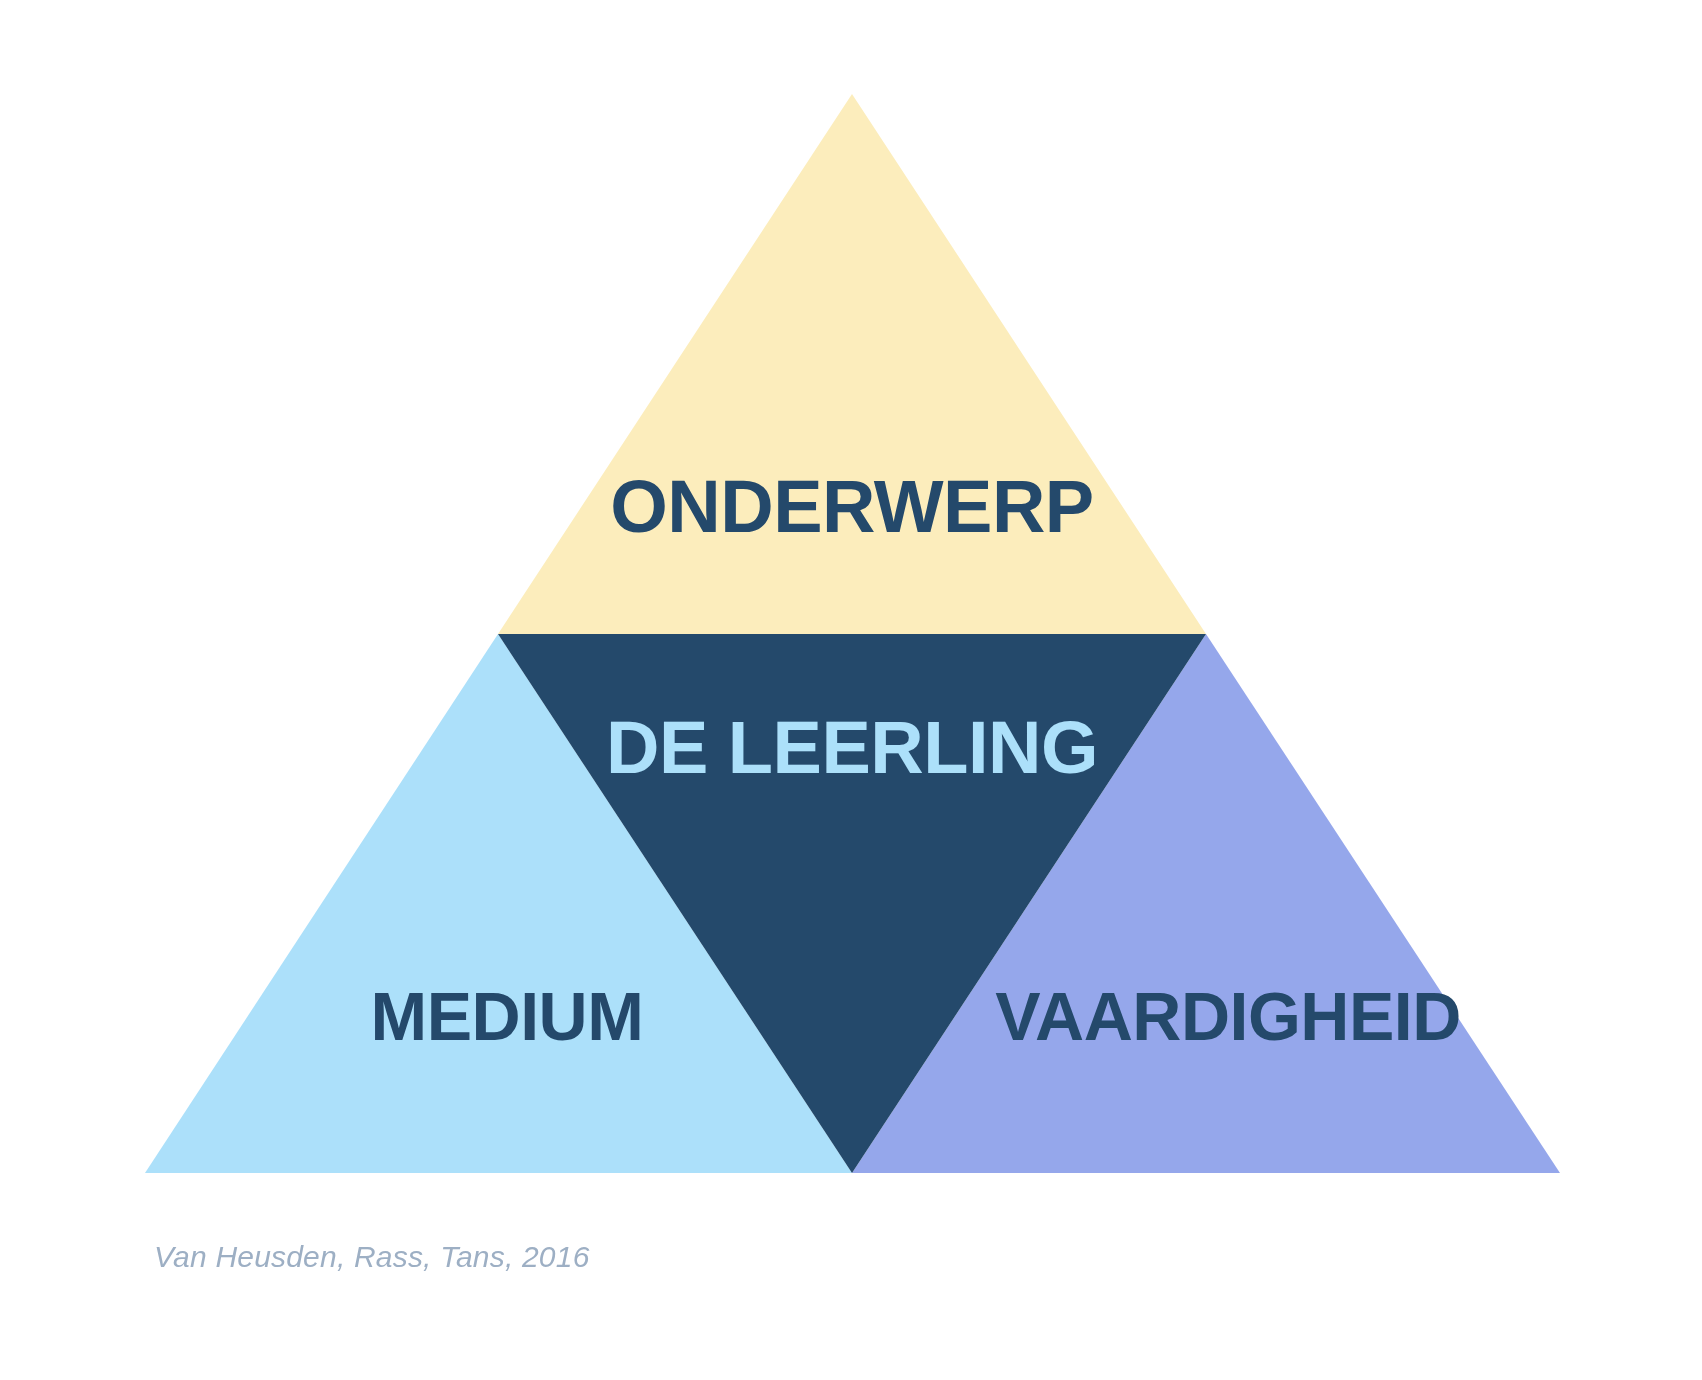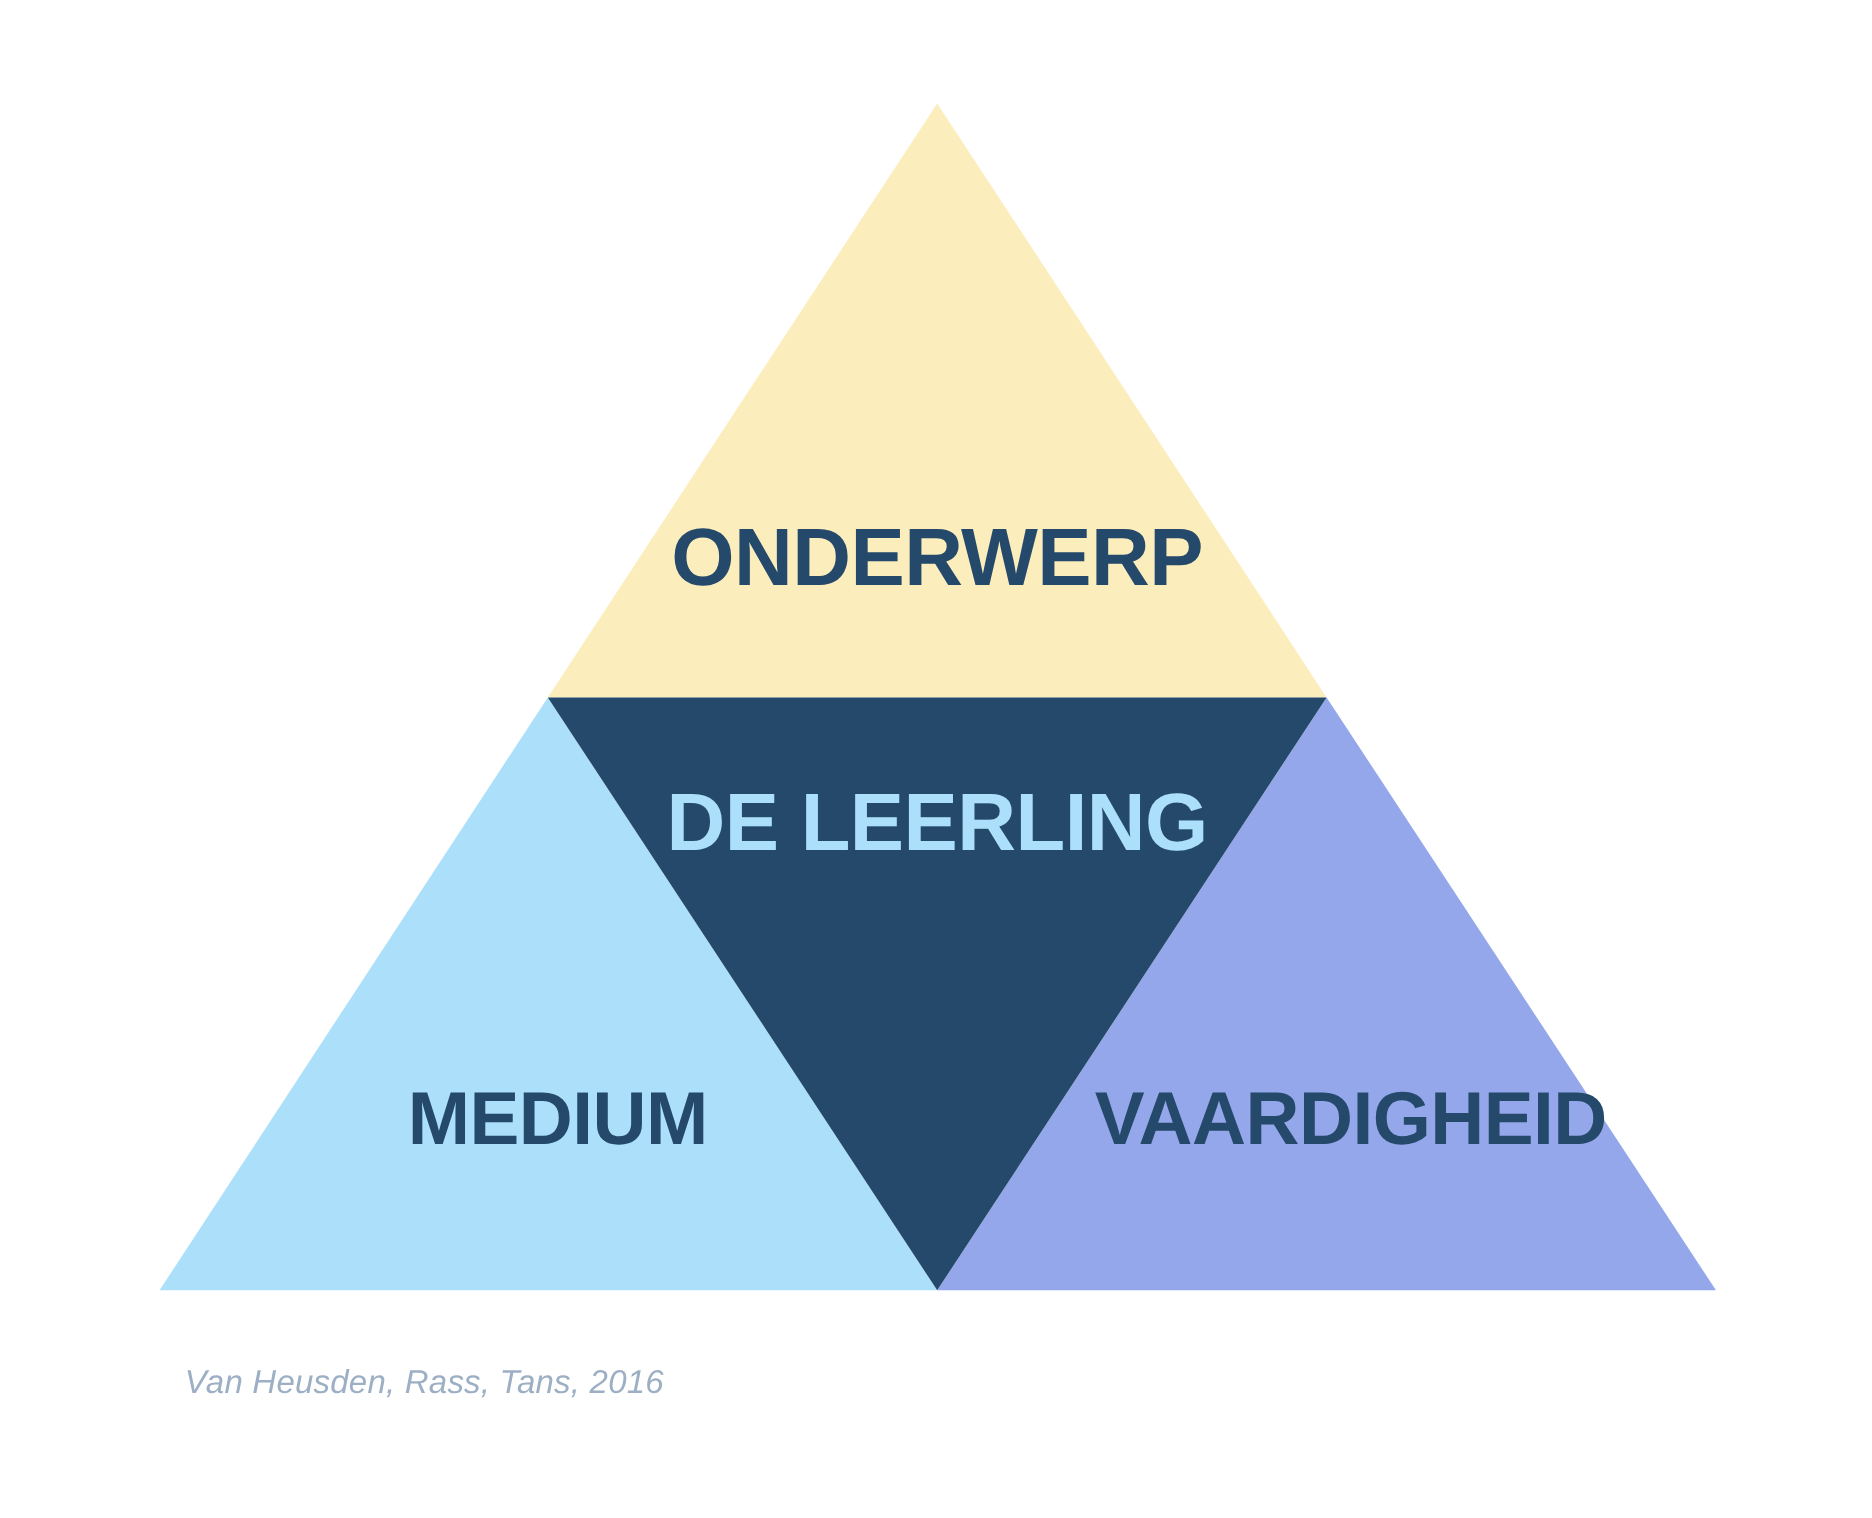--- a/index.html
+++ b/index.html
@@ -35,21 +35,21 @@
     text-anchor: middle;
     dominant-baseline: middle;
   }
   .label-top    { font-size: 74px; fill: #24496B; }
   .label-center { font-size: 74px; fill: #ACE0FA; }
   .label-left   { font-size: 68px; fill: #24496B; }
   .label-right  { font-size: 68px; fill: #24496B; }
 
   #caption {
     position: absolute;
-    left: 168px;
+    left: 154px;
     top: 1240px;
     font-family: "Liberation Sans", sans-serif;
     font-style: italic;
     font-size: 30px;
     color: #9DAFC4;
     white-space: nowrap;
     letter-spacing: 0.2px;
   }
 </style>
 </head>

